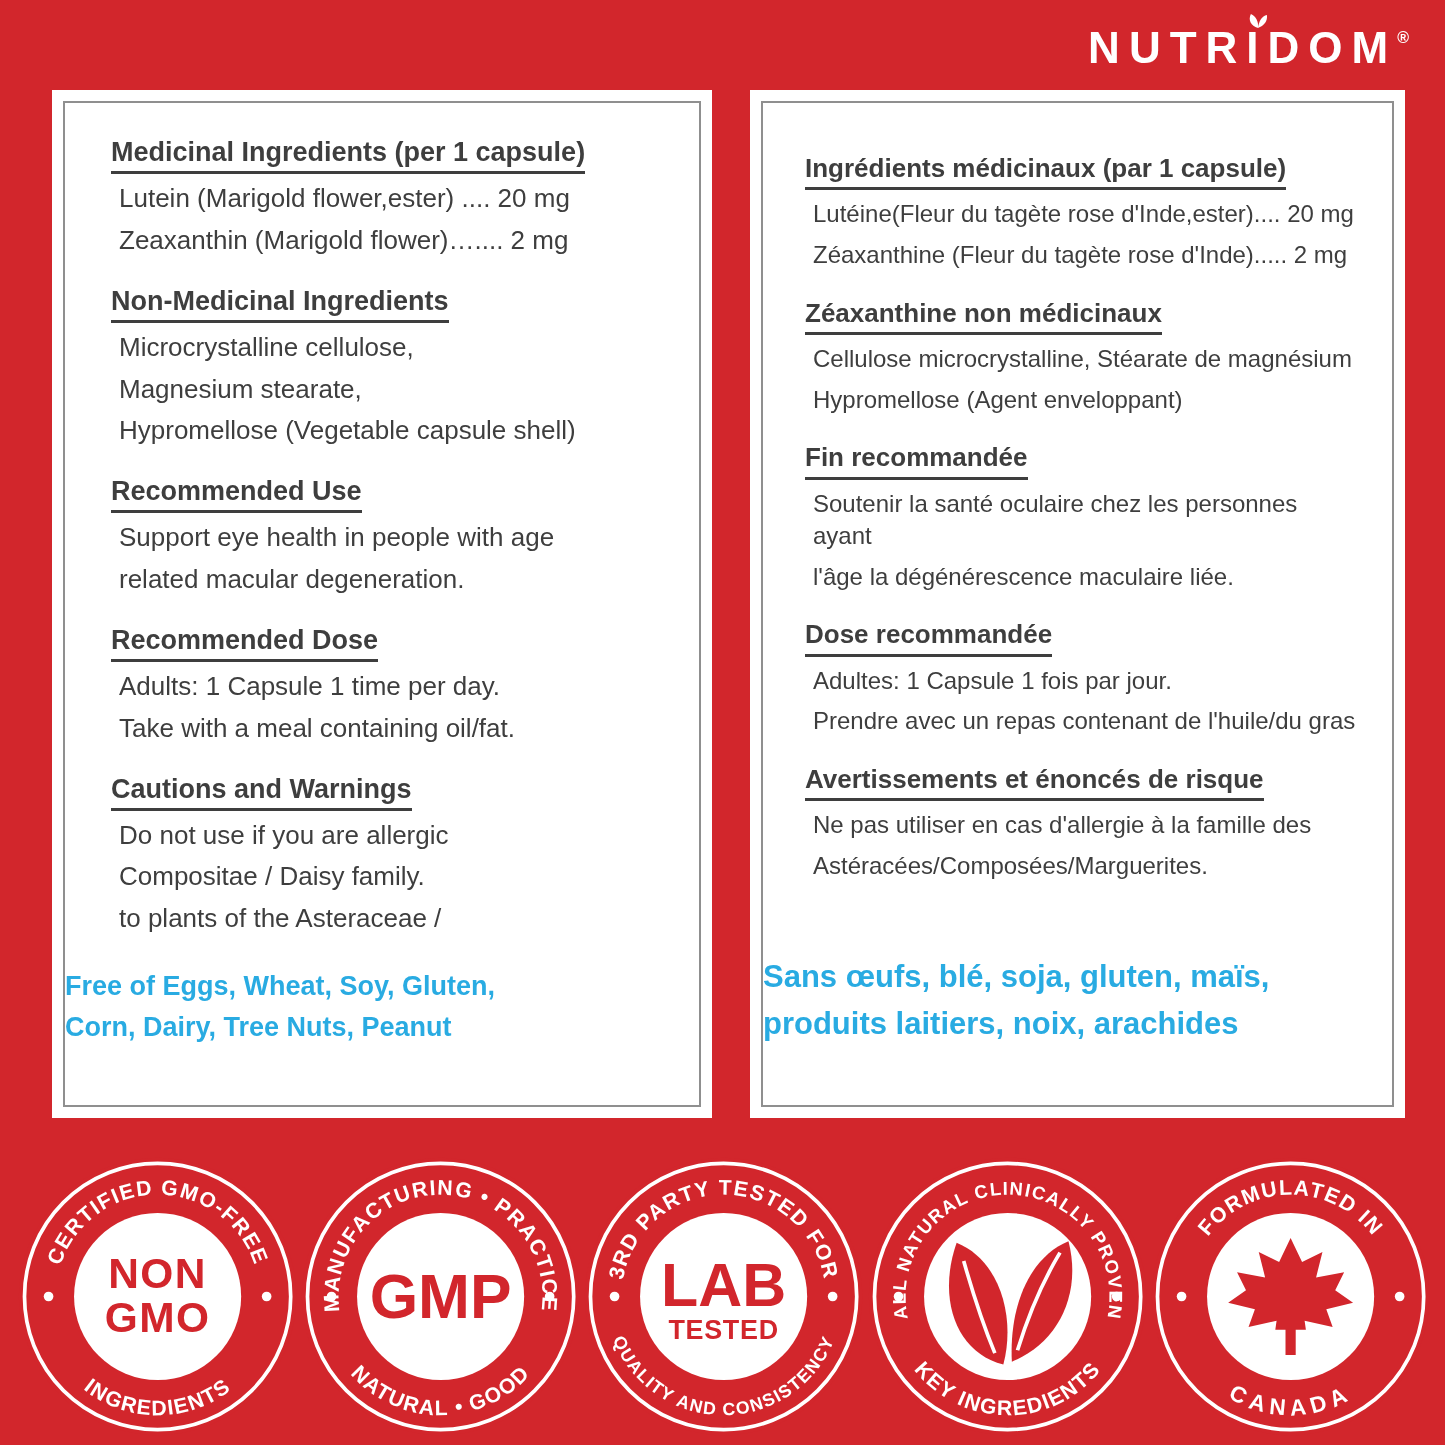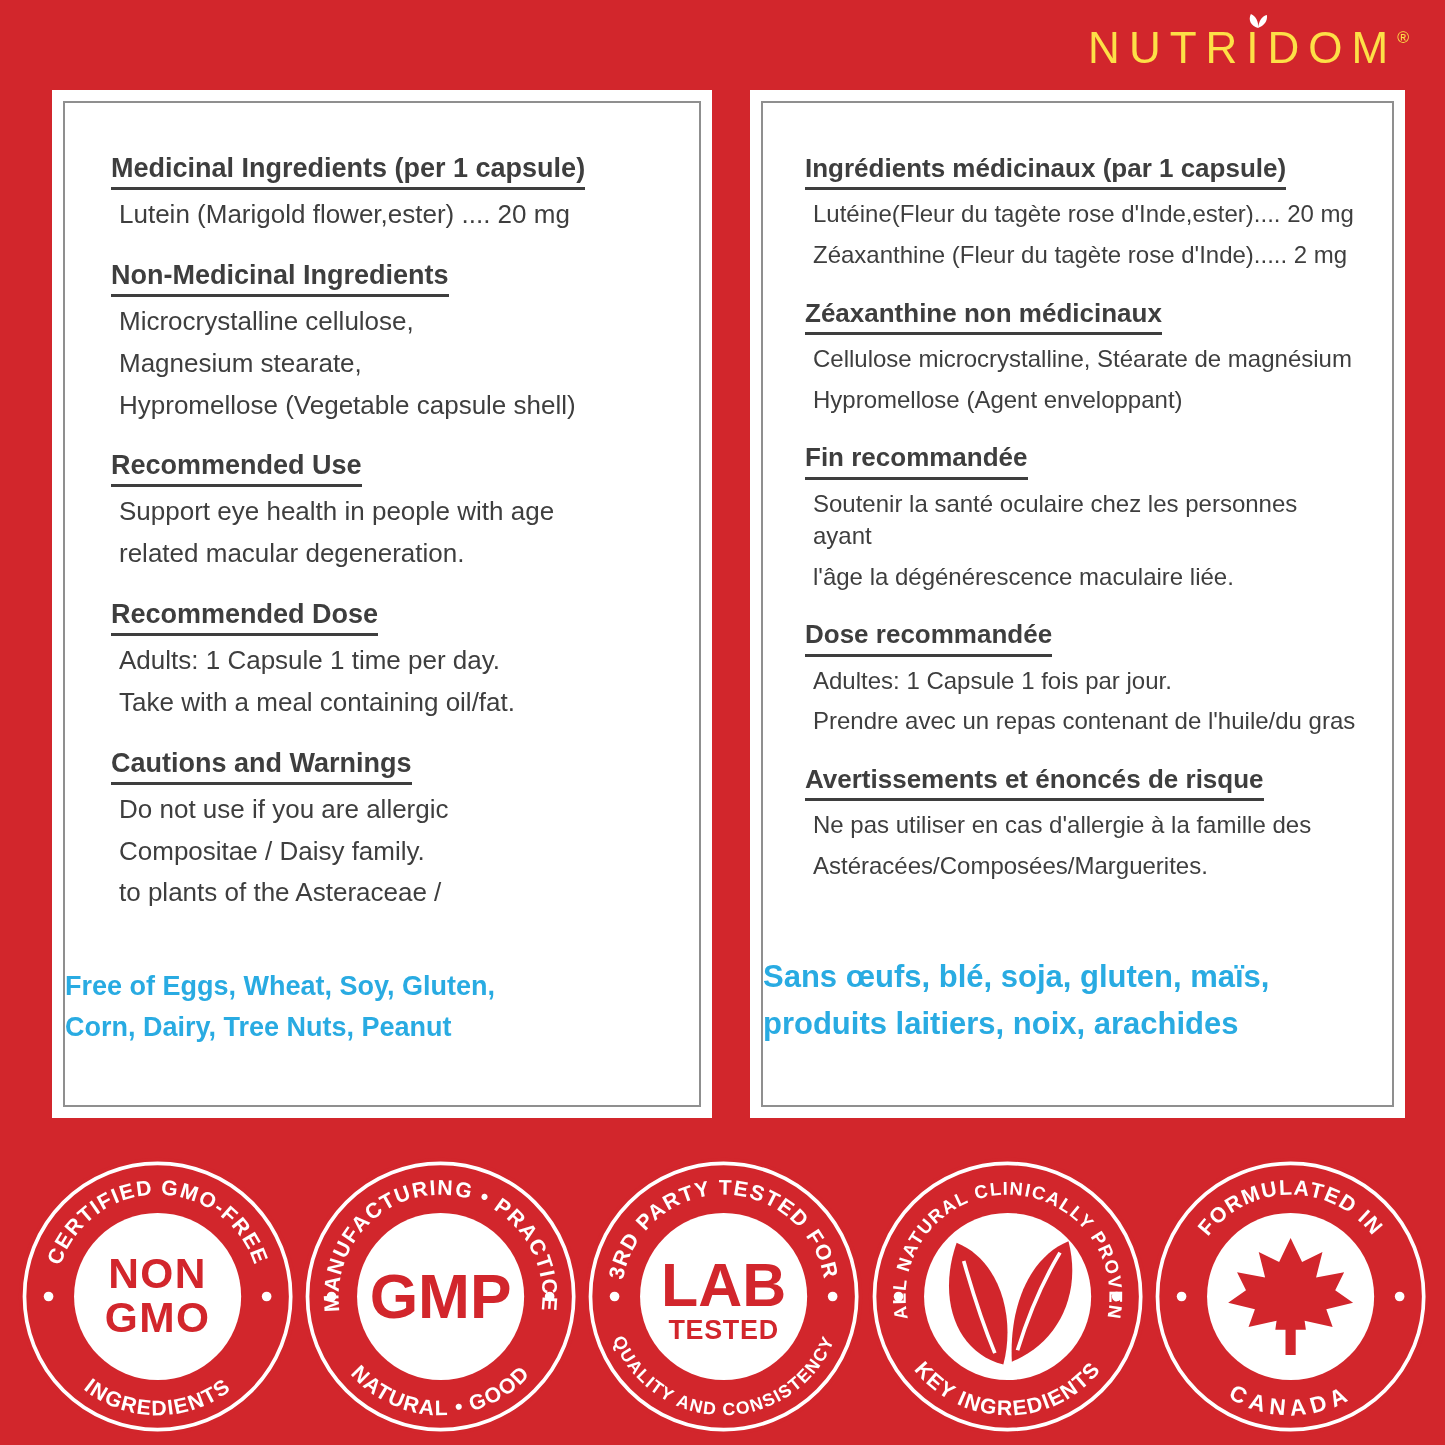--- a/index.html
+++ b/index.html
@@ -3,33 +3,33 @@
 <meta charset="utf-8">
 <style>
   html,body{margin:0;padding:0;background:#888;}
   #stage{
     position:relative;width:1445px;height:1445px;overflow:hidden;
     background:#D2262C;
     font-family:"Liberation Sans",sans-serif;
   }
   
   .logo{
-    position:absolute;top:26px;right:36px;color:#fde047;font-weight:normal;
+    position:absolute;top:26px;right:36px;color:#ffffff;font-weight:bold;
     font-size:44px;letter-spacing:9px;line-height:1;white-space:nowrap;
   }
   .logo .reg{font-size:16px;letter-spacing:0;vertical-align:20px;}
   .logo-i{position:relative;display:inline-block;}
   .logo-sprout{position:absolute;left:50%;top:-13px;transform:translateX(-46%);}
   
   .panel{position:absolute;top:90px;background:#fff;}
   .panel .inner-frame{position:absolute;inset:11px;border:2px solid #8f8f8f;pointer-events:none;}
   #panel-en{left:52px;width:660px;height:1028px;}
   #panel-fr{left:750px;width:655px;height:1028px;}
   .panel-content{position:absolute;inset:13px;color:#3e3e3e;}
-  #panel-en .panel-content{padding:48px 28px 0 46px;font-size:26px;line-height:1.3;}
+  #panel-en .panel-content{padding:32px 28px 0 46px;font-size:26px;line-height:1.3;}
   #panel-fr .panel-content{padding:48px 24px 0 42px;font-size:24px;line-height:1.36;}
   .section{margin-bottom:26px;}
   #panel-fr .section{margin-bottom:24px;}
   .section-heading{font-weight:bold;font-size:27px;margin:0 0 6px 0;}
   #panel-fr .section-heading{font-size:26px;}
   .section-heading .u{display:inline-block;border-bottom:3px solid currentColor;padding-bottom:1px;}
   .section-line{margin:8px;}
   .allergen{
     position:absolute;left:0;right:0;bottom:58px;text-align:left;
     color:#29ABE2;font-weight:bold;font-size:27px;line-height:1.5;
@@ -55,20 +55,21 @@
         </svg></span><span>DOM</span><sup class="reg">®</sup>
   </div>
 
   <div class="panel" id="panel-en">
     <div class="inner-frame"></div>
     <div class="panel-content">
       <div id="sections-en">
           <div class="section">
             <h2 class="section-heading"><span class="u">Medicinal Ingredients (per 1 capsule)</span></h2>
             <p class="section-line">Lutein (Marigold flower,ester) .... 20 mg</p>
+            <p class="section-line">Zeaxanthin (Marigold flower)….... 2 mg</p>
           </div>
           <div class="section">
             <h2 class="section-heading"><span class="u">Non-Medicinal Ingredients</span></h2>
             <p class="section-line">Microcrystalline cellulose,</p>
             <p class="section-line">Magnesium stearate,</p>
             <p class="section-line">Hypromellose (Vegetable capsule shell)</p>
           </div>
           <div class="section">
             <h2 class="section-heading"><span class="u">Recommended Use</span></h2>
             <p class="section-line">Support eye health in people with age</p>

